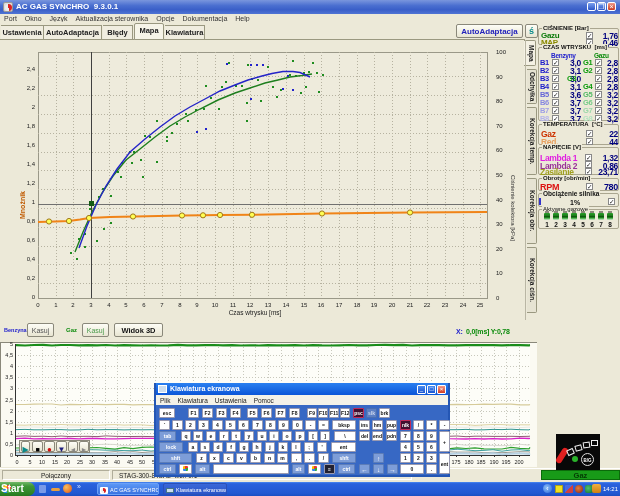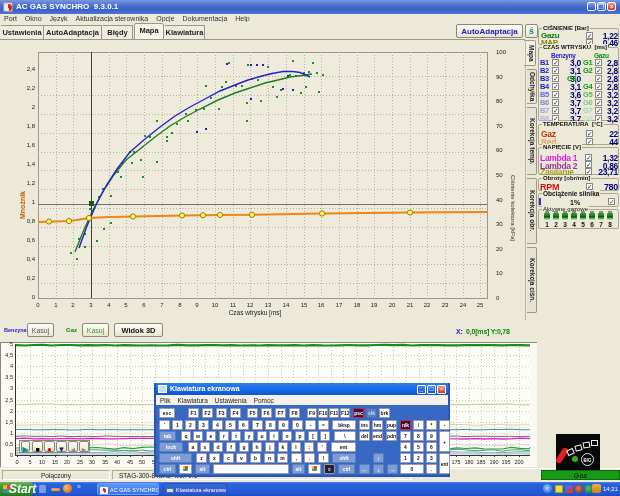--- a/index.html
+++ b/index.html
@@ -262,21 +262,21 @@
 <div class="vtab" style="left:527px;top:178px;height:66px;width:10px;background:#e6e3d2">Korekcja obr.</div>
 <div class="vtab" style="left:527px;top:247px;height:66px;width:10px;background:#e6e3d2">Korekcja ciśn.</div>
 <div class="abs" style="left:525px;top:40px;width:1px;height:280px;background:#b9b6a4"></div>
 <div class="gbox" style="top:28px;height:17px">
     <div class="gh">CIŚNIENIE [Bar]</div>
   </div>
 <div class="rlab" style="left:541px;top:31px;color:#0a7a0a;font-size:8px">Gazu</div>
 <div class="abs" style="left:586px;top:32px">
     <span class="cb">✓</span>
   </div>
-<div class="val" style="top:31px">1,22</div>
+<div class="val" style="top:31px">1,76</div>
 <div class="rlab" style="left:541px;top:38px;color:#8a8a00;font-size:8px">MAP</div>
 <div class="abs" style="left:586px;top:39px">
     <span class="cb">✓</span>
   </div>
 <div class="val" style="top:38px">0,46</div>
 <div class="gbox" style="top:47px;height:74px">
     <div class="gh">CZAS WTRYSKU&nbsp; [ms]</div>
   </div>
 <div class="rlab" style="left:551px;top:52px;color:#2222cc;font-size:6.5px">Benzyny</div>
 <div class="rlab" style="left:594px;top:52px;color:#0a8a0a;font-size:6.5px">Gazu</div>
@@ -739,21 +739,21 @@
     <div style="position:absolute;left:19px;top:11px;width:7px;height:6px;border:1px solid #eee;transform:rotate(-16deg)"></div>
     <div style="position:absolute;left:27px;top:8px;width:7px;height:6px;border:1px solid #eee;transform:rotate(-8deg)"></div>
     <div style="position:absolute;left:35px;top:6px;width:7px;height:6px;border:1px solid #eee"></div>
     <div style="position:absolute;left:16px;top:22px;width:6px;height:6px;background:#2ab32a;border-radius:50%"></div>
     <div style="position:absolute;left:25px;top:19px;width:13px;height:13px;border:1px solid #ddd;border-radius:50%;color:#fff;font-size:4.5px;line-height:13px;text-align:center;font-weight:bold">B/G</div>
   </div>
 <div class="abs" style="left:541px;top:470px;width:79px;height:10px;background:#189a18;border:1px solid #0a6a0a;color:#043a04;font-size:7.5px;font-weight:bold;text-align:center;line-height:9px;z-index:6">Gaz</div>
 <div class="abs" id="taskbar"></div>
 <div class="abs" style="left:0;top:482px;width:35px;height:14px;background:linear-gradient(180deg,#71b868 0%,#3e9637 30%,#2e8527 80%,#27761f 100%);border-radius:0 7px 7px 0;z-index:21">
     <span style="position:absolute;left:3px;top:3px;width:8px;height:8px;display:inline-block;background:conic-gradient(#e43 0 25%,#4a4 0 50%,#28e 0 75%,#fb0 0);border-radius:2px"></span>
-    <span style="position:absolute;left:9px;top:0;color:#fff;font-size:12px;font-weight:bold;font-style:italic;line-height:14px">Start</span>
+    <span style="position:absolute;left:1px;top:0;color:#fff;font-size:10px;font-weight:bold;line-height:14px">Start</span>
   </div>
 <div class="abs" style="left:39px;top:485px;width:7px;height:8px;background:#7a9ae8;z-index:21;border-radius:1px"></div>
 <div class="abs" style="left:51px;top:488px;width:9px;height:3px;background:#e8a040;z-index:21;border-radius:2px"></div>
 <div class="abs" style="left:63px;top:484px;width:9px;height:9px;background:radial-gradient(circle at 35% 35%,#f8c060,#e05010);border-radius:50%;z-index:21"></div>
 <div class="abs" style="left:77px;top:483px;color:#cfe0ff;font-size:7px;z-index:21">»</div>
 <div class="task" style="left:97px;width:62px;background:linear-gradient(180deg,#5a96f5,#3a72e0);border:1px solid #6aa0f8">AC GAS SYNCHRO<span style="position:absolute;left:2px;top:3px;width:8px;height:7px;background:#fff;border-radius:1px">
       <span style="position:absolute;left:1px;top:1px;width:5px;height:5px;border-radius:50%;background:conic-gradient(#d22 0 50%,#eee 0)"></span>
     </span></div>
 <div class="task" style="left:163px;width:64px;background:linear-gradient(180deg,#3a68d8,#2a55c8);border:1px solid #2a50b8">Klawiatura ekranowa<span style="position:absolute;left:2px;top:4px;width:8px;height:5px;background:#cde;border:1px solid #478"></span></div>
 <div class="abs" style="left:543px;top:483px;width:9px;height:12px;z-index:21">

